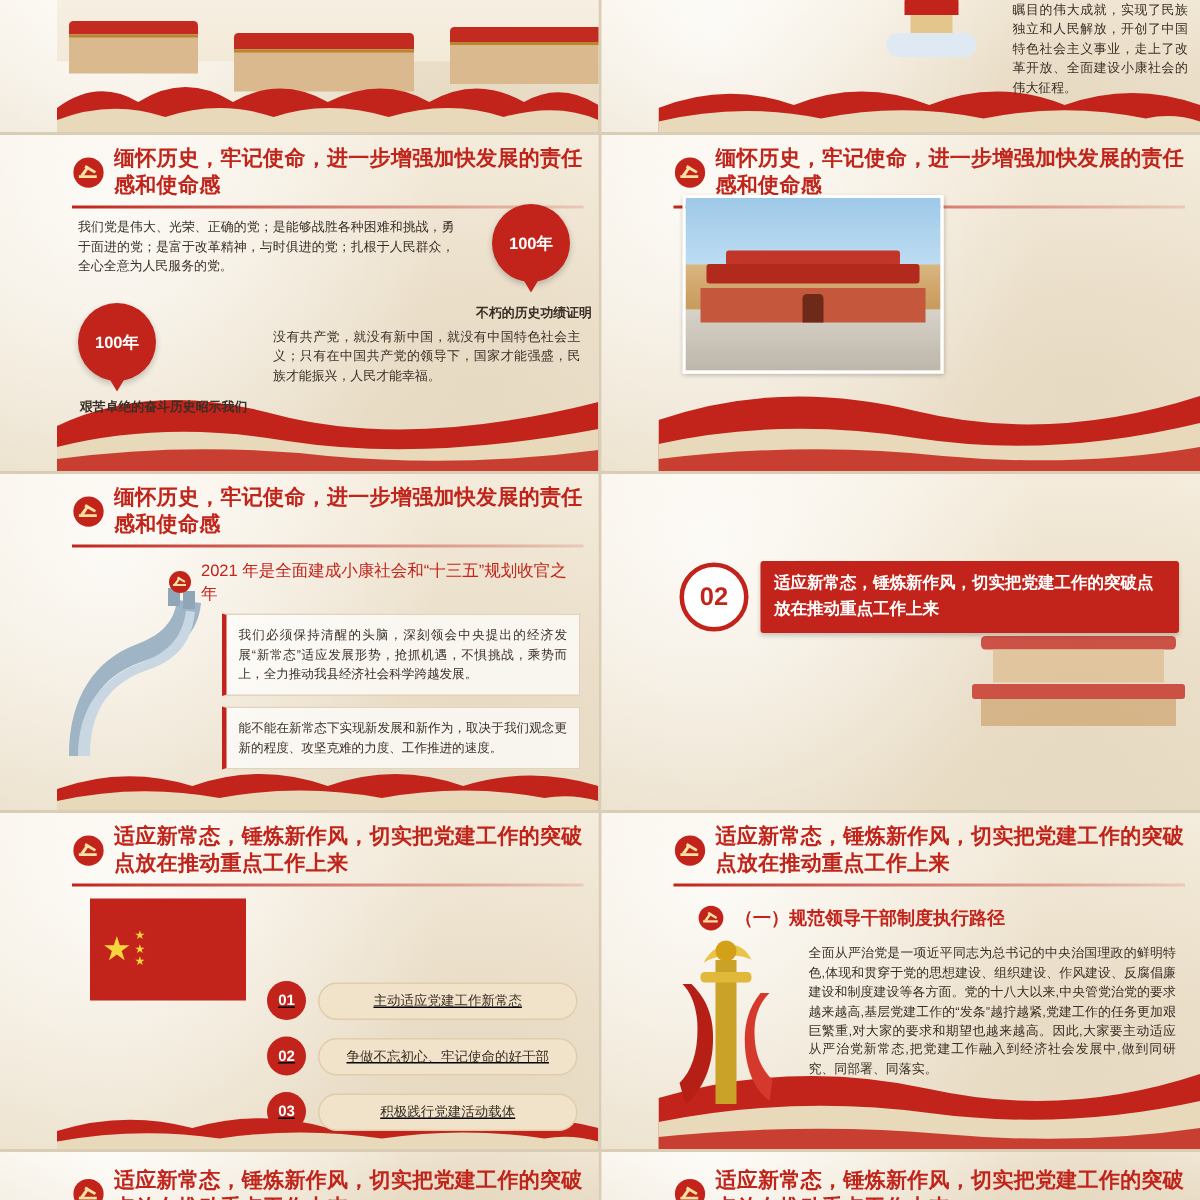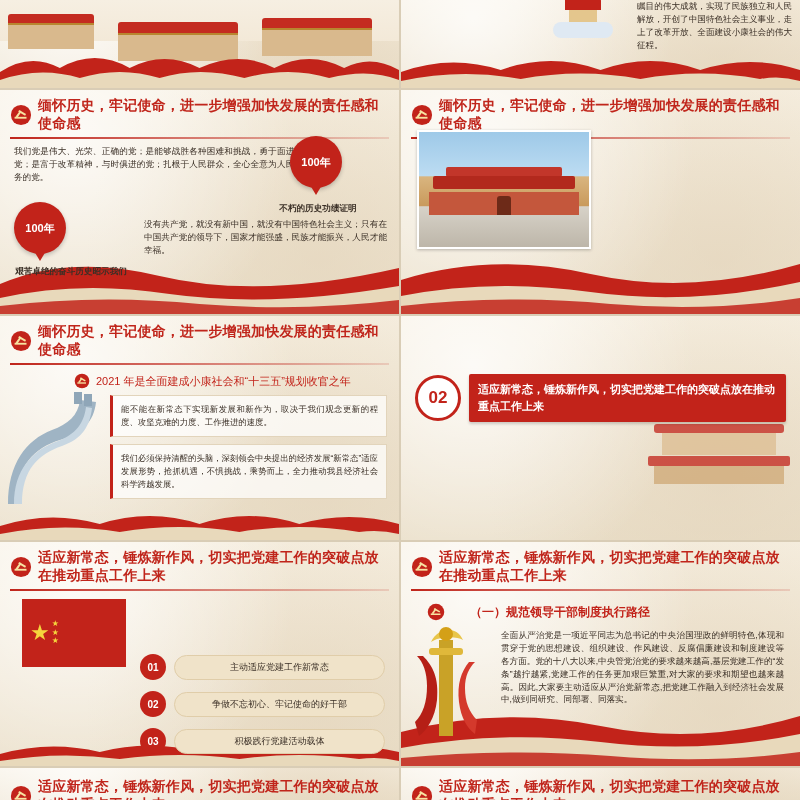--- a/index.html
+++ b/index.html
@@ -12,20 +12,21 @@
     width:800px;height:800px;
     display:grid;
     grid-template-columns:1fr 1fr;
     grid-template-rows:88px 224px 224px 224px 40px;
     gap:2px 2px;
     background:#d9cdb6;
   }
   .slide{
     position:relative;overflow:hidden;
     background:#f3ead9;
+    padding-left:38px;
   }
   
   .slide:before{
     content:"";position:absolute;inset:0;
     background:
       radial-gradient(circle at 18% 22%, rgba(255,255,255,.75), rgba(255,255,255,0) 60%),
       radial-gradient(circle at 80% 75%, rgba(226,210,184,.55), rgba(255,255,255,0) 65%),
       linear-gradient(180deg,#f7f0e2 0%, #efe5d2 60%, #eadfc9 100%);
     pointer-events:none;
   }
@@ -127,41 +128,41 @@
   .card{
     position:relative;z-index:6;
     background:rgba(255,255,255,.72);
     border:1px solid #e2d4bb;border-left:3px solid #c2231a;
     font-size:8.4px;line-height:1.55;color:#3a2f26;
     padding:7px 8px;margin:0 12px 7px 12px;text-align:justify;
   }
 
   
   .numrow{
-    display:flex;align-items:center;gap:8px;margin:0 0 11px 0;position:relative;z-index:6;
+    display:flex;align-items:center;gap:8px;margin:0 0 11px 0;position:relative;z-index:6;text-decoration:underline;
   }
   .numrow .n{
     width:26px;height:26px;border-radius:50%;background:#c2231a;color:#fff;
     font-size:10px;font-weight:bold;display:flex;align-items:center;justify-content:center;flex:0 0 26px;
   }
   .numrow .p{
     flex:1;background:#f0e3c9;border:1px solid #e0cda9;border-radius:13px;
     font-size:9px;color:#3a2f26;padding:5px 10px;text-align:center;
   }
 
   .flag-box{
     position:relative;z-index:6;width:104px;height:68px;background:#c2231a;
     margin:8px 0 0 22px;display:flex;align-items:center;justify-content:flex-start;
   }
   .flag-box .star{color:#f5d63d;font-size:22px;line-height:1;margin-left:8px;}
   .flag-box .mini{color:#f5d63d;font-size:8px;line-height:1.1;margin-left:2px;}
 
   
   .head8{
-    display:flex;align-items:center;gap:25px;margin:12px 0 8px 26px;position:relative;z-index:6;
+    display:flex;align-items:center;gap:7px;margin:12px 0 8px 26px;position:relative;z-index:6;
   }
   .head8 .t{font-size:12px;font-weight:bold;color:#c2231a;}
 
   .photo{
     position:absolute;border:2px solid #fff;box-shadow:0 1px 3px rgba(0,0,0,.25);z-index:5;
     overflow:hidden;
   }
   .tiananmen{
     background:linear-gradient(180deg,#9ec9e8 0%, #bcdcf2 38%, #d9b57f 39%, #c99a5c 64%, #d7d2c8 65%, #bdb6a9 100%);
   }
@@ -332,22 +333,22 @@
 
       <div class="gw-wall">
         <svg viewBox="0 0 96 124" preserveAspectRatio="none">
           <path d="M8,118 C8,80 26,62 52,54 C74,47 86,36 88,16 L72,14 C70,30 60,38 44,44 C18,54 0,78 0,118 Z" fill="#9fb4c4"></path>
           <path d="M14,118 C14,84 30,68 54,60 C74,53 82,40 84,22 L78,21 C76,37 68,48 50,55 C24,64 6,84 6,118 Z" fill="#c8d7e2"></path>
           <rect x="66" y="6" width="8" height="12" fill="#8fa6b8"></rect>
           <rect x="76" y="8" width="8" height="12" fill="#8fa6b8"></rect>
         </svg>
       </div>
 
+      <div class="card" style="margin-left:110px;">我们必须保持清醒的头脑，深刻领会中央提出的经济发展“新常态”适应发展形势，抢抓机遇，不惧挑战，乘势而上，全力推动我县经济社会科学跨越发展。</div>
       <div class="card" style="margin-left:110px;margin-top:6px;">能不能在新常态下实现新发展和新作为，取决于我们观念更新的程度、攻坚克难的力度、工作推进的速度。</div>
-      <div class="card" style="margin-left:110px;">我们必须保持清醒的头脑，深刻领会中央提出的经济发展“新常态”适应发展形势，抢抓机遇，不惧挑战，乘势而上，全力推动我县经济社会科学跨越发展。</div>
 
       <div class="cloud-band" style="height:36px;">
         <svg viewBox="0 0 400 36" preserveAspectRatio="none">
           <path d="M0,22 Q50,6 100,20 Q150,4 200,20 Q250,4 300,20 Q350,6 400,20 L400,36 L0,36 Z" fill="#c2231a"></path>
           <path d="M0,30 Q60,18 120,28 Q180,18 240,28 Q300,18 360,28 Q380,25 400,30 L400,36 L0,36 Z" fill="#e8d9bb"></path>
         </svg>
       </div>
     </div>
   </div>
 

